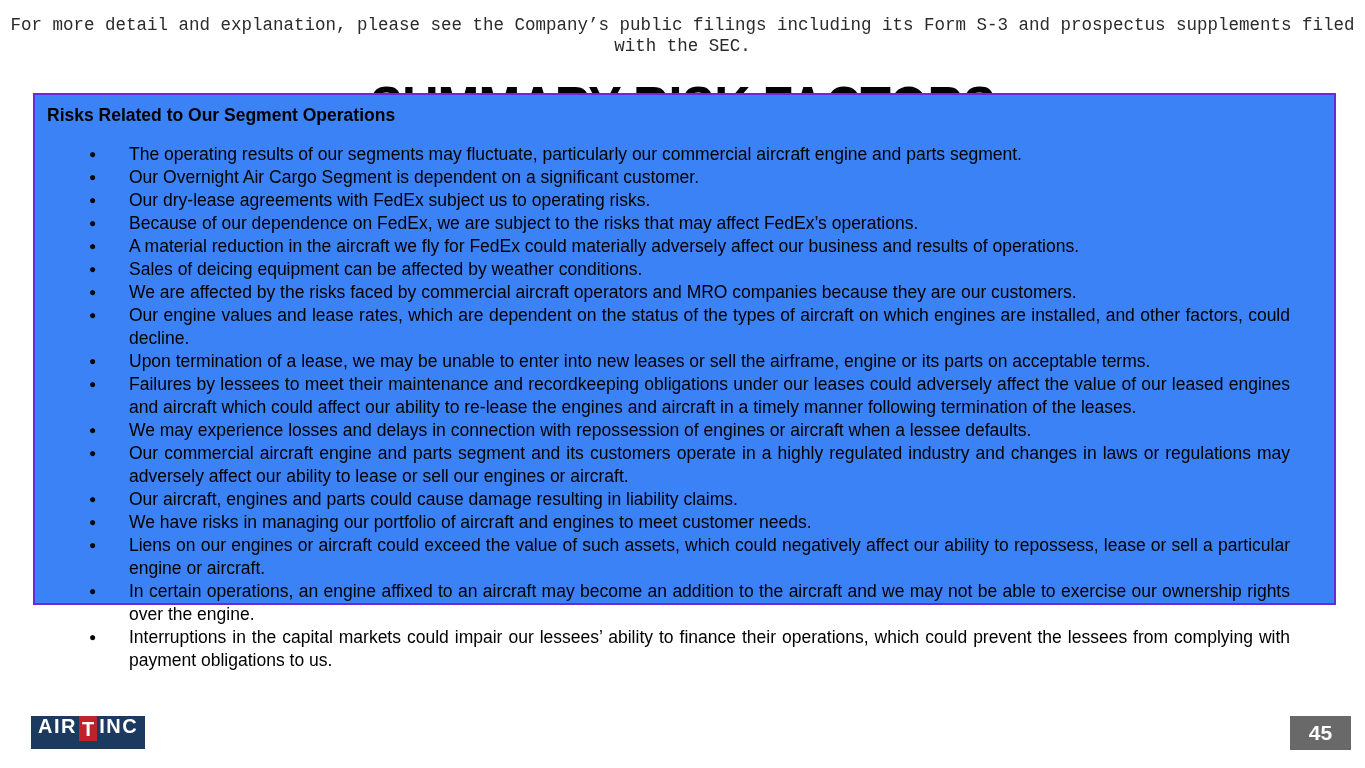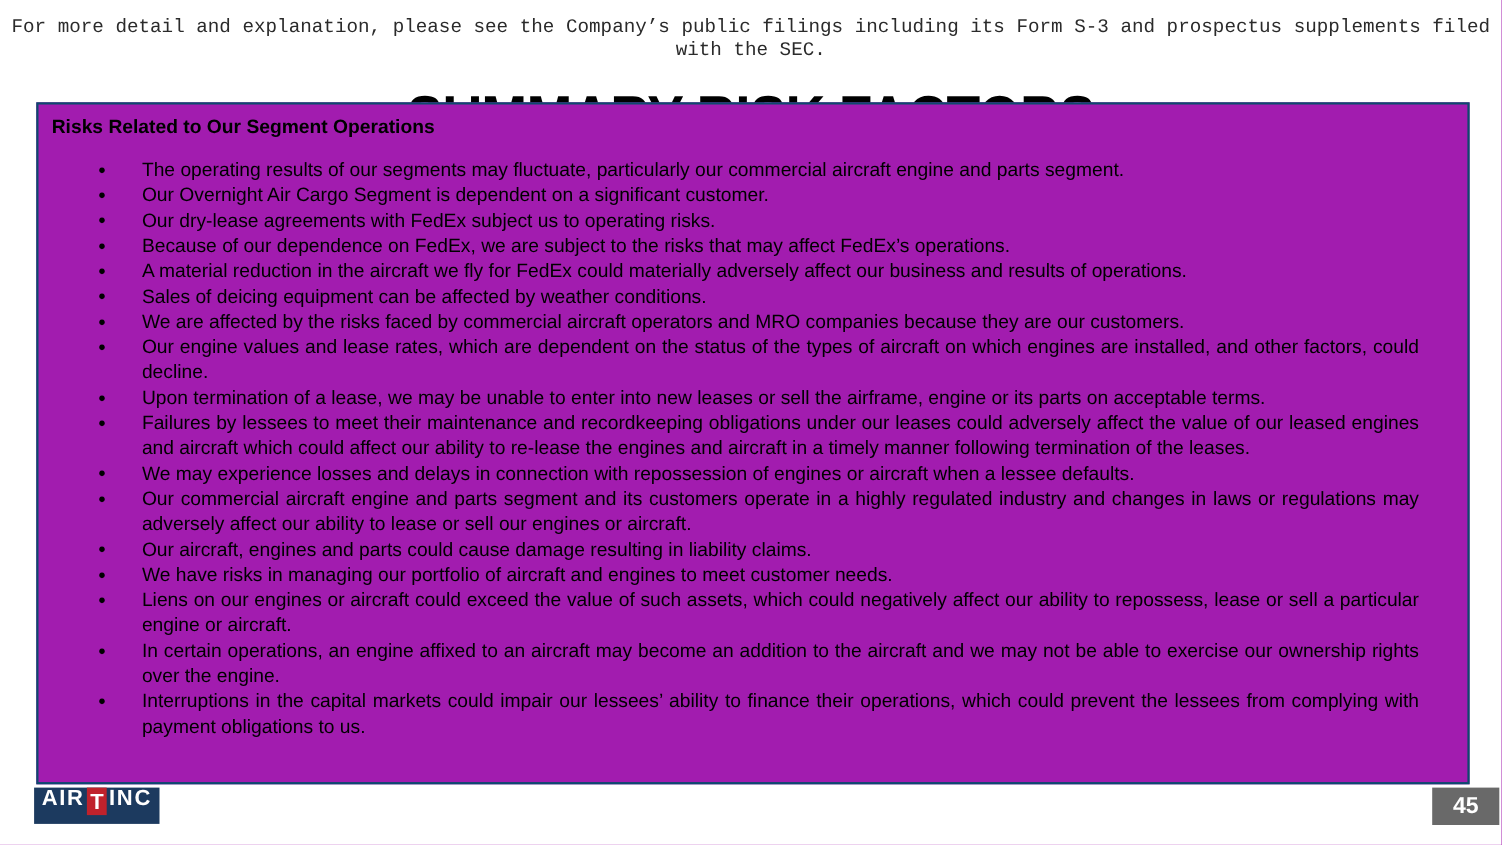--- a/index.html
+++ b/index.html
@@ -19,23 +19,23 @@
     position: absolute; top: 40px; left: 0; width: 100%;
     text-align: center;
     font-size: 59px; line-height: 56px; font-weight: bold;
     letter-spacing: -1px;
     transform: scaleX(0.85);
     transform-origin: center;
     color: #000000;
   }
   .risk-box {
     position: absolute; left: 33px; top: 93px;
-    width: 1303px; height: 620px;
-    border: 2px solid #0c4a6e;
-    background: #a21caf;
+    width: 1303px; height: 512px;
+    border: 2px solid #6d28d9;
+    background: #3b82f6;
     padding: 9px 0 0 12px;
   }
   .section-heading {
     font-size: 17.5px; line-height: 23px; font-weight: bold;
     margin: 0;
   }
   ul.bullets {
     margin: 16px; padding: 0; list-style: none;
   }
   li.bullet-item {
@@ -57,21 +57,21 @@
   .logo-air, .logo-inc {
     color: #ffffff; font-weight: bold; font-size: 20px;
     letter-spacing: 1.5px; line-height: 1;
   }
   .logo-t-block {
     color: #ffffff; font-weight: bold; font-size: 20px;
     line-height: 1;
     padding: 3px 3px 2px 3px; margin: 0 2px;
   }
   .page-badge {
-    position: absolute; right: 2px; top: 716px;
+    position: absolute; right: 14px; top: 716px;
     width: 61px; height: 34px;
     display: flex; align-items: center; justify-content: center;
     color: #ffffff; font-weight: bold; font-size: 21px;
   }
 </style>
 </head>
 <body>
 
 <div class="disclaimer">For more detail and explanation, please see the Company’s public filings including its Form S-3 and prospectus supplements filed with the SEC.</div>
 

